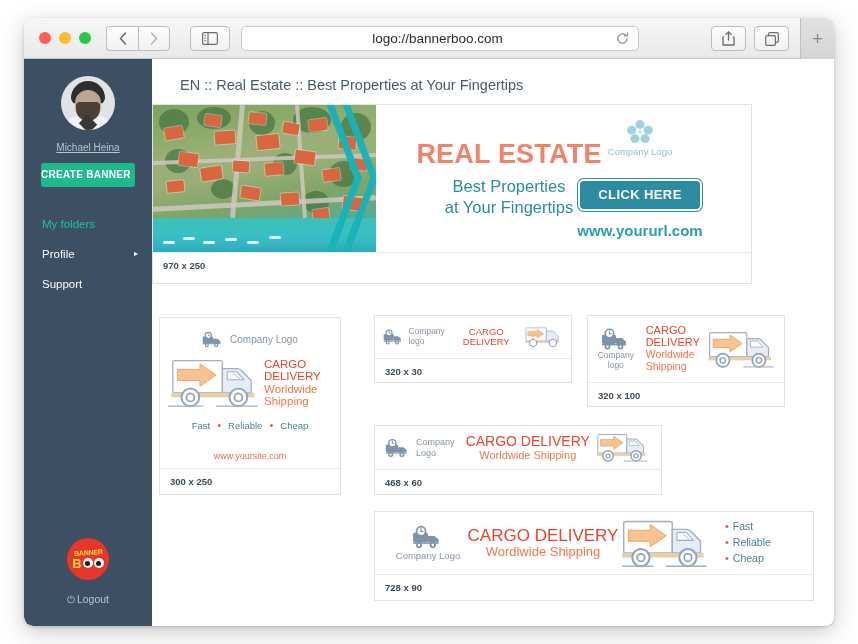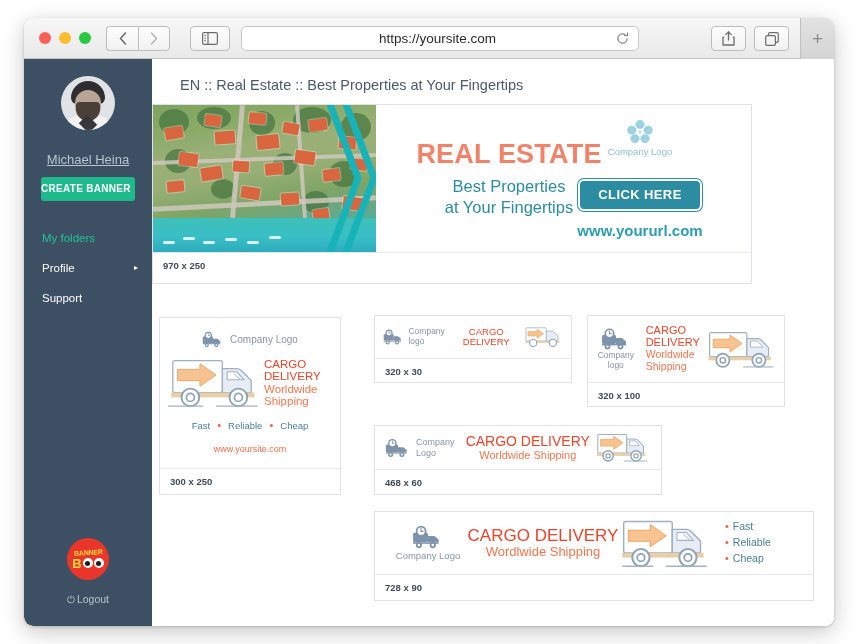--- a/index.html
+++ b/index.html
@@ -111,22 +111,22 @@
   }
   .avatar .shirt {
     position:absolute; left:3px; bottom:0; width:48px; height:14px;
     background:#f2f2f2; border-radius: 18px 18px 0 0;
   }
   .avatar .collar {
     position:absolute; left:20px; bottom:0; width:14px; height:12px;
     background:#37373a; transform: rotate(45deg);
   }
   .user-name {
-    text-align: center; margin-top: 22px;
-    font-size: 13px; color: #b9c4cd;
+    text-align: center; margin-top: 12px;
+    font-size: 10px; color: #b9c4cd;
     text-decoration: underline;
   }
   .create-btn {
     display: block;
     margin: 10px auto 0;
     width: 94px; height: 24px;
     background: #1fba8c;
     color: #ffffff;
     font-size: 10px; font-weight: bold;
     letter-spacing: .3px;
@@ -294,21 +294,21 @@
   .c300-top .co-label { font-size: 10px; }
   .c300-mid { display: flex; align-items: center; padding: 6px 0 0 8px; }
   .c300-mid .cargo-h { font-size: 11.5px; }
   .c300-mid .cargo-sub { font-size: 11.5px; }
   .c300-feats {
     display: flex; align-items: center; justify-content: center;
     gap: 7px; font-size: 9.5px; color: #4a7f92; margin-top: 7px;
   }
   .c300-feats .bullet { color: #ef5a3a; font-size: 11px; }
   .c300-url {
-    text-align: center; font-size: 9px; color: #f26d4e; margin-top: 13px;
+    text-align: center; font-size: 9px; color: #f26d4e; margin-top: 20px;
   }
 
   
   .card-320x50 { left: 222px; top: 256px; width: 198px; height: 68px; }
   .card-320x50 .preview { height: 42px; display: flex; align-items: center; padding: 0 8px; }
   .card-320x50 .co-label { font-size: 8.5px; margin-left: 4px; }
   .card-320x50 .cargo-h { font-size: 9.5px; text-align: center; margin-left: 18px; }
 
   
   .card-320x100 { left: 435px; top: 256px; width: 198px; height: 92px; }
@@ -368,21 +368,21 @@
       <svg width="16" height="13" viewBox="0 0 16 13">
         <rect x="0.6" y="0.6" width="14.8" height="11.8" rx="1.6" stroke="#6d6d6d" stroke-width="1.2" fill="none"></rect>
         <line x1="6" y1="0.8" x2="6" y2="12.2" stroke="#6d6d6d" stroke-width="1.2"></line>
         <line x1="2.3" y1="3.6" x2="4" y2="3.6" stroke="#6d6d6d" stroke-width="1"></line>
         <line x1="2.3" y1="6.2" x2="4" y2="6.2" stroke="#6d6d6d" stroke-width="1"></line>
         <line x1="2.3" y1="8.8" x2="4" y2="8.8" stroke="#6d6d6d" stroke-width="1"></line>
       </svg>
     </div>
 
     <div class="urlbar">
-      <div class="url-text">https://yoursite.com</div>
+      <div class="url-text">logo://bannerboo.com</div>
       <div class="reload-icon">
         <svg width="13" height="13" viewBox="0 0 14 14">
           <path d="M12 7 A5 5 0 1 1 10.1 3.1" stroke="#8a8a8a" stroke-width="1.3" fill="none" stroke-linecap="round"></path>
           <path d="M12.4 0.8 L12.4 3.9 L9.3 3.9" stroke="#8a8a8a" stroke-width="1.3" fill="none" stroke-linecap="round" stroke-linejoin="round"></path>
         </svg>
       </div>
     </div>
 
     <div class="tb-btn share-btn">
       <svg width="13" height="15" viewBox="0 0 13 15">

